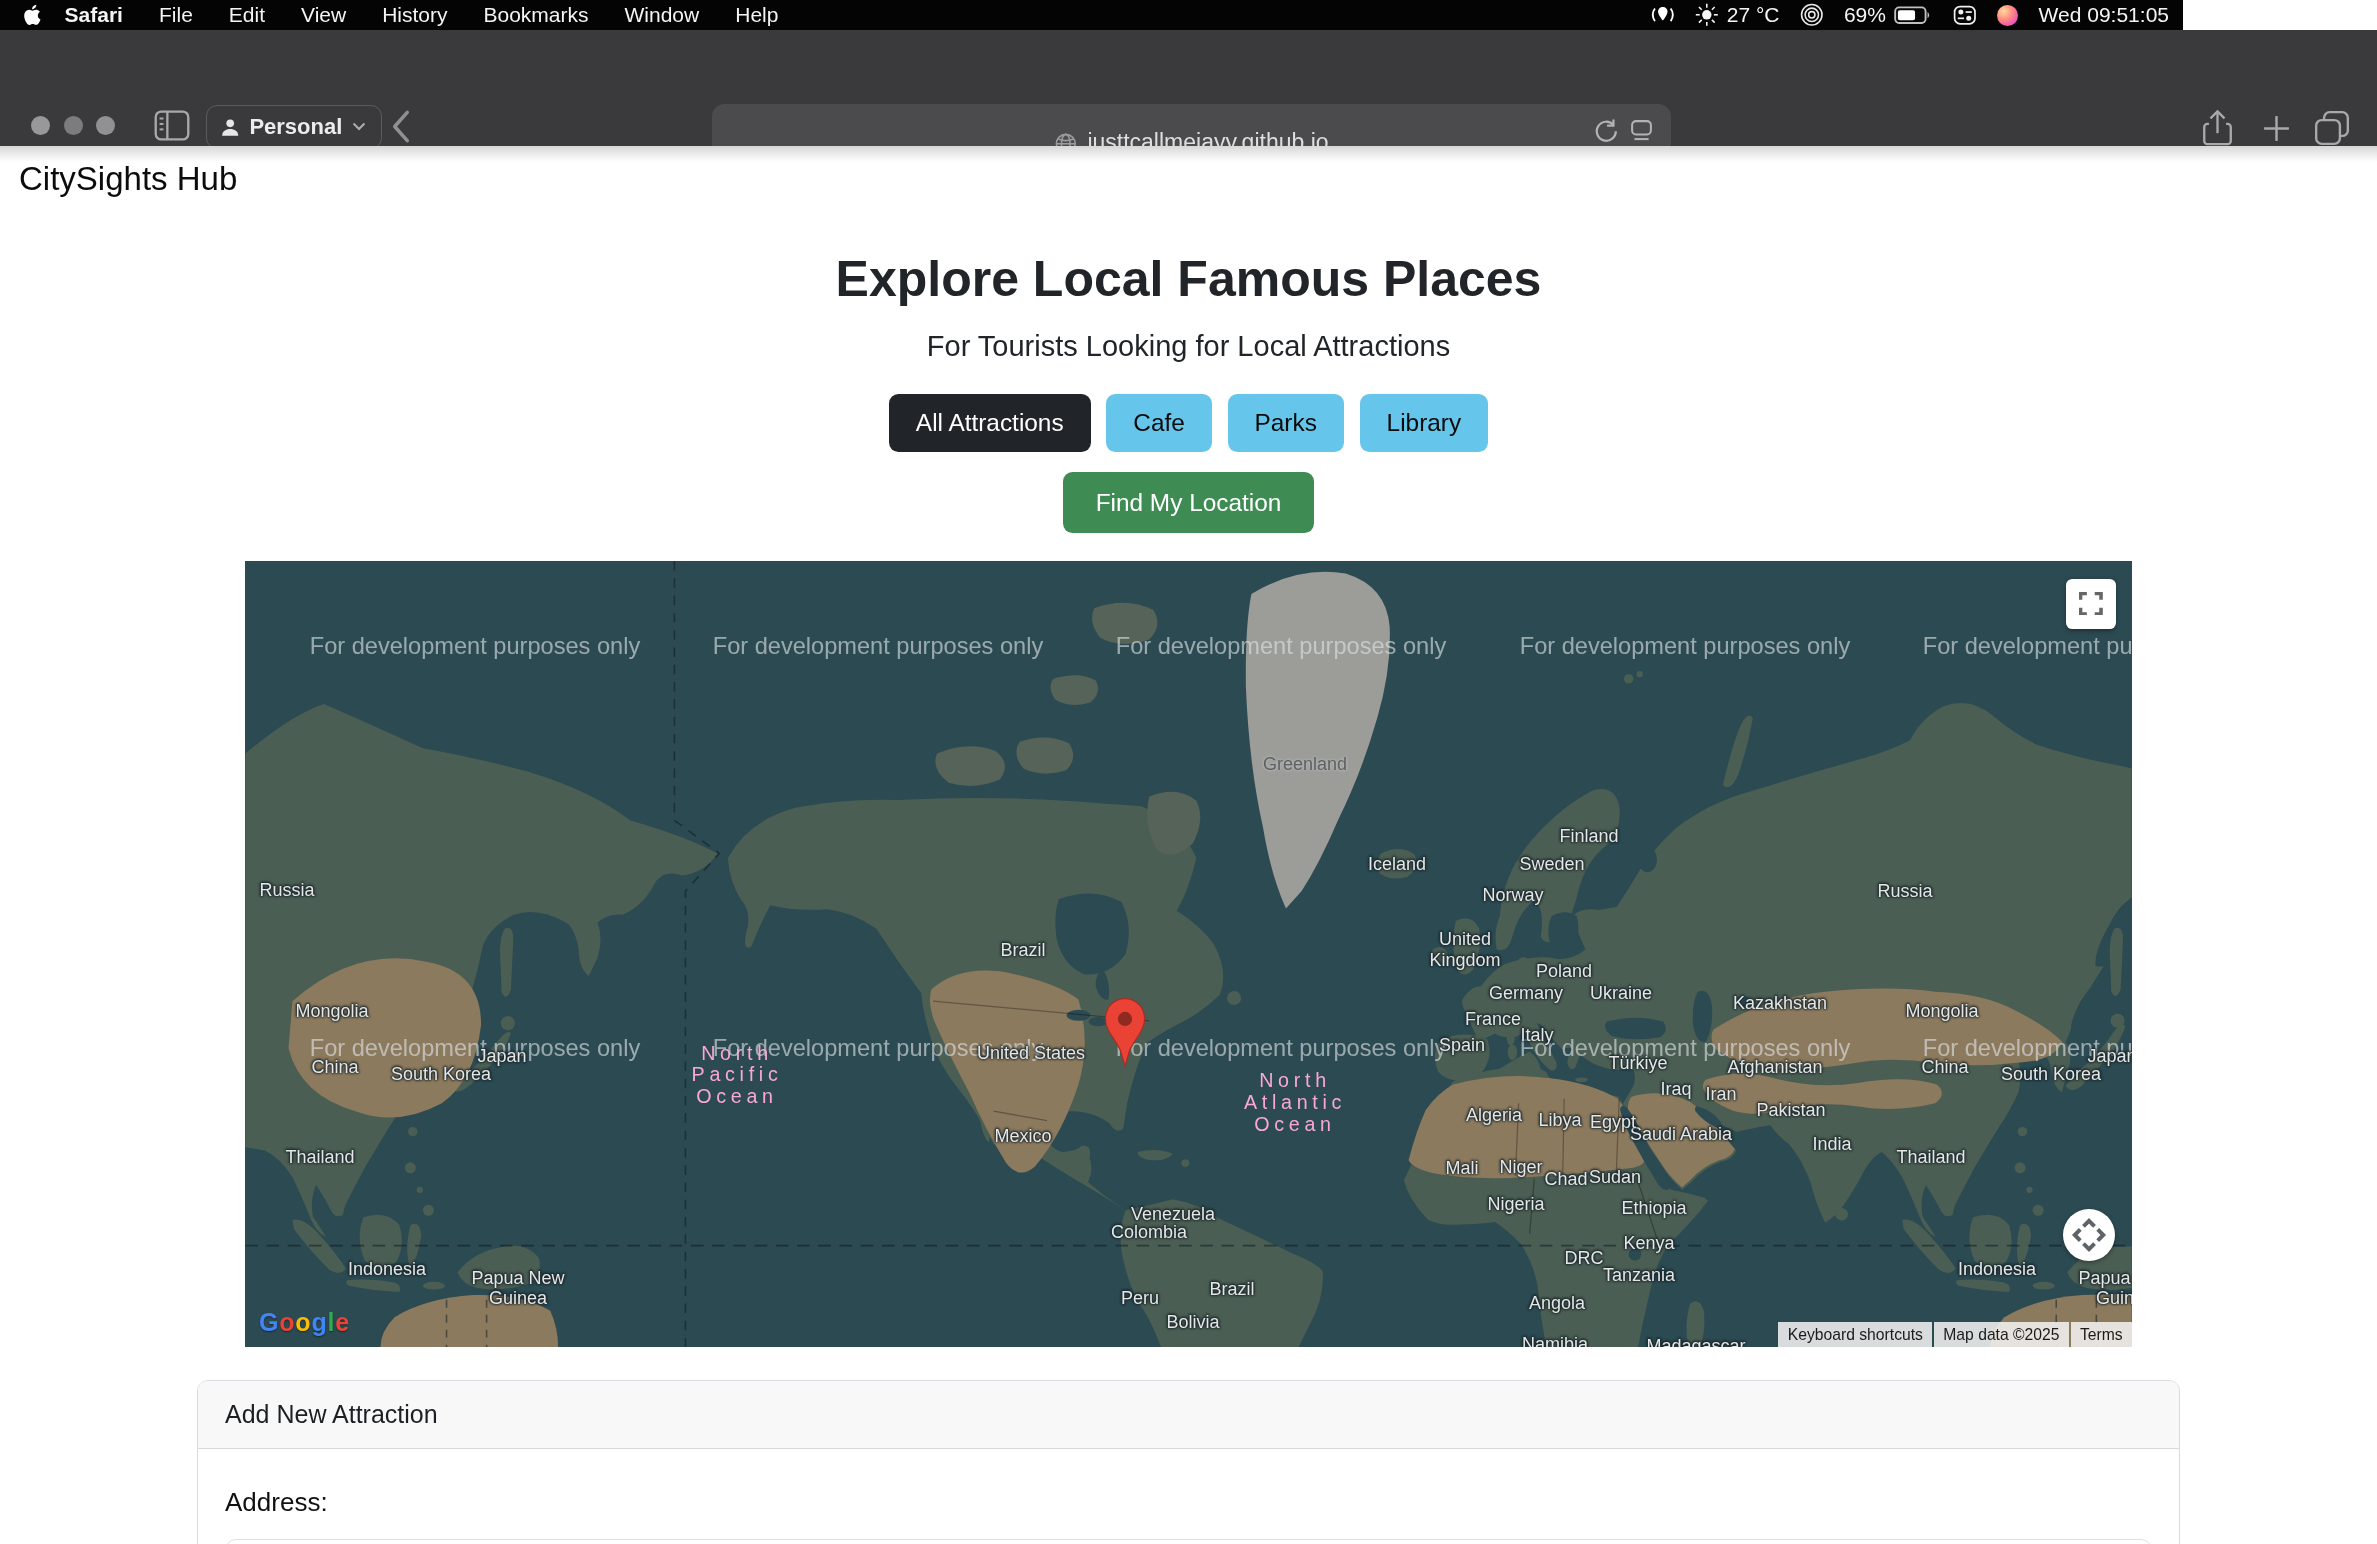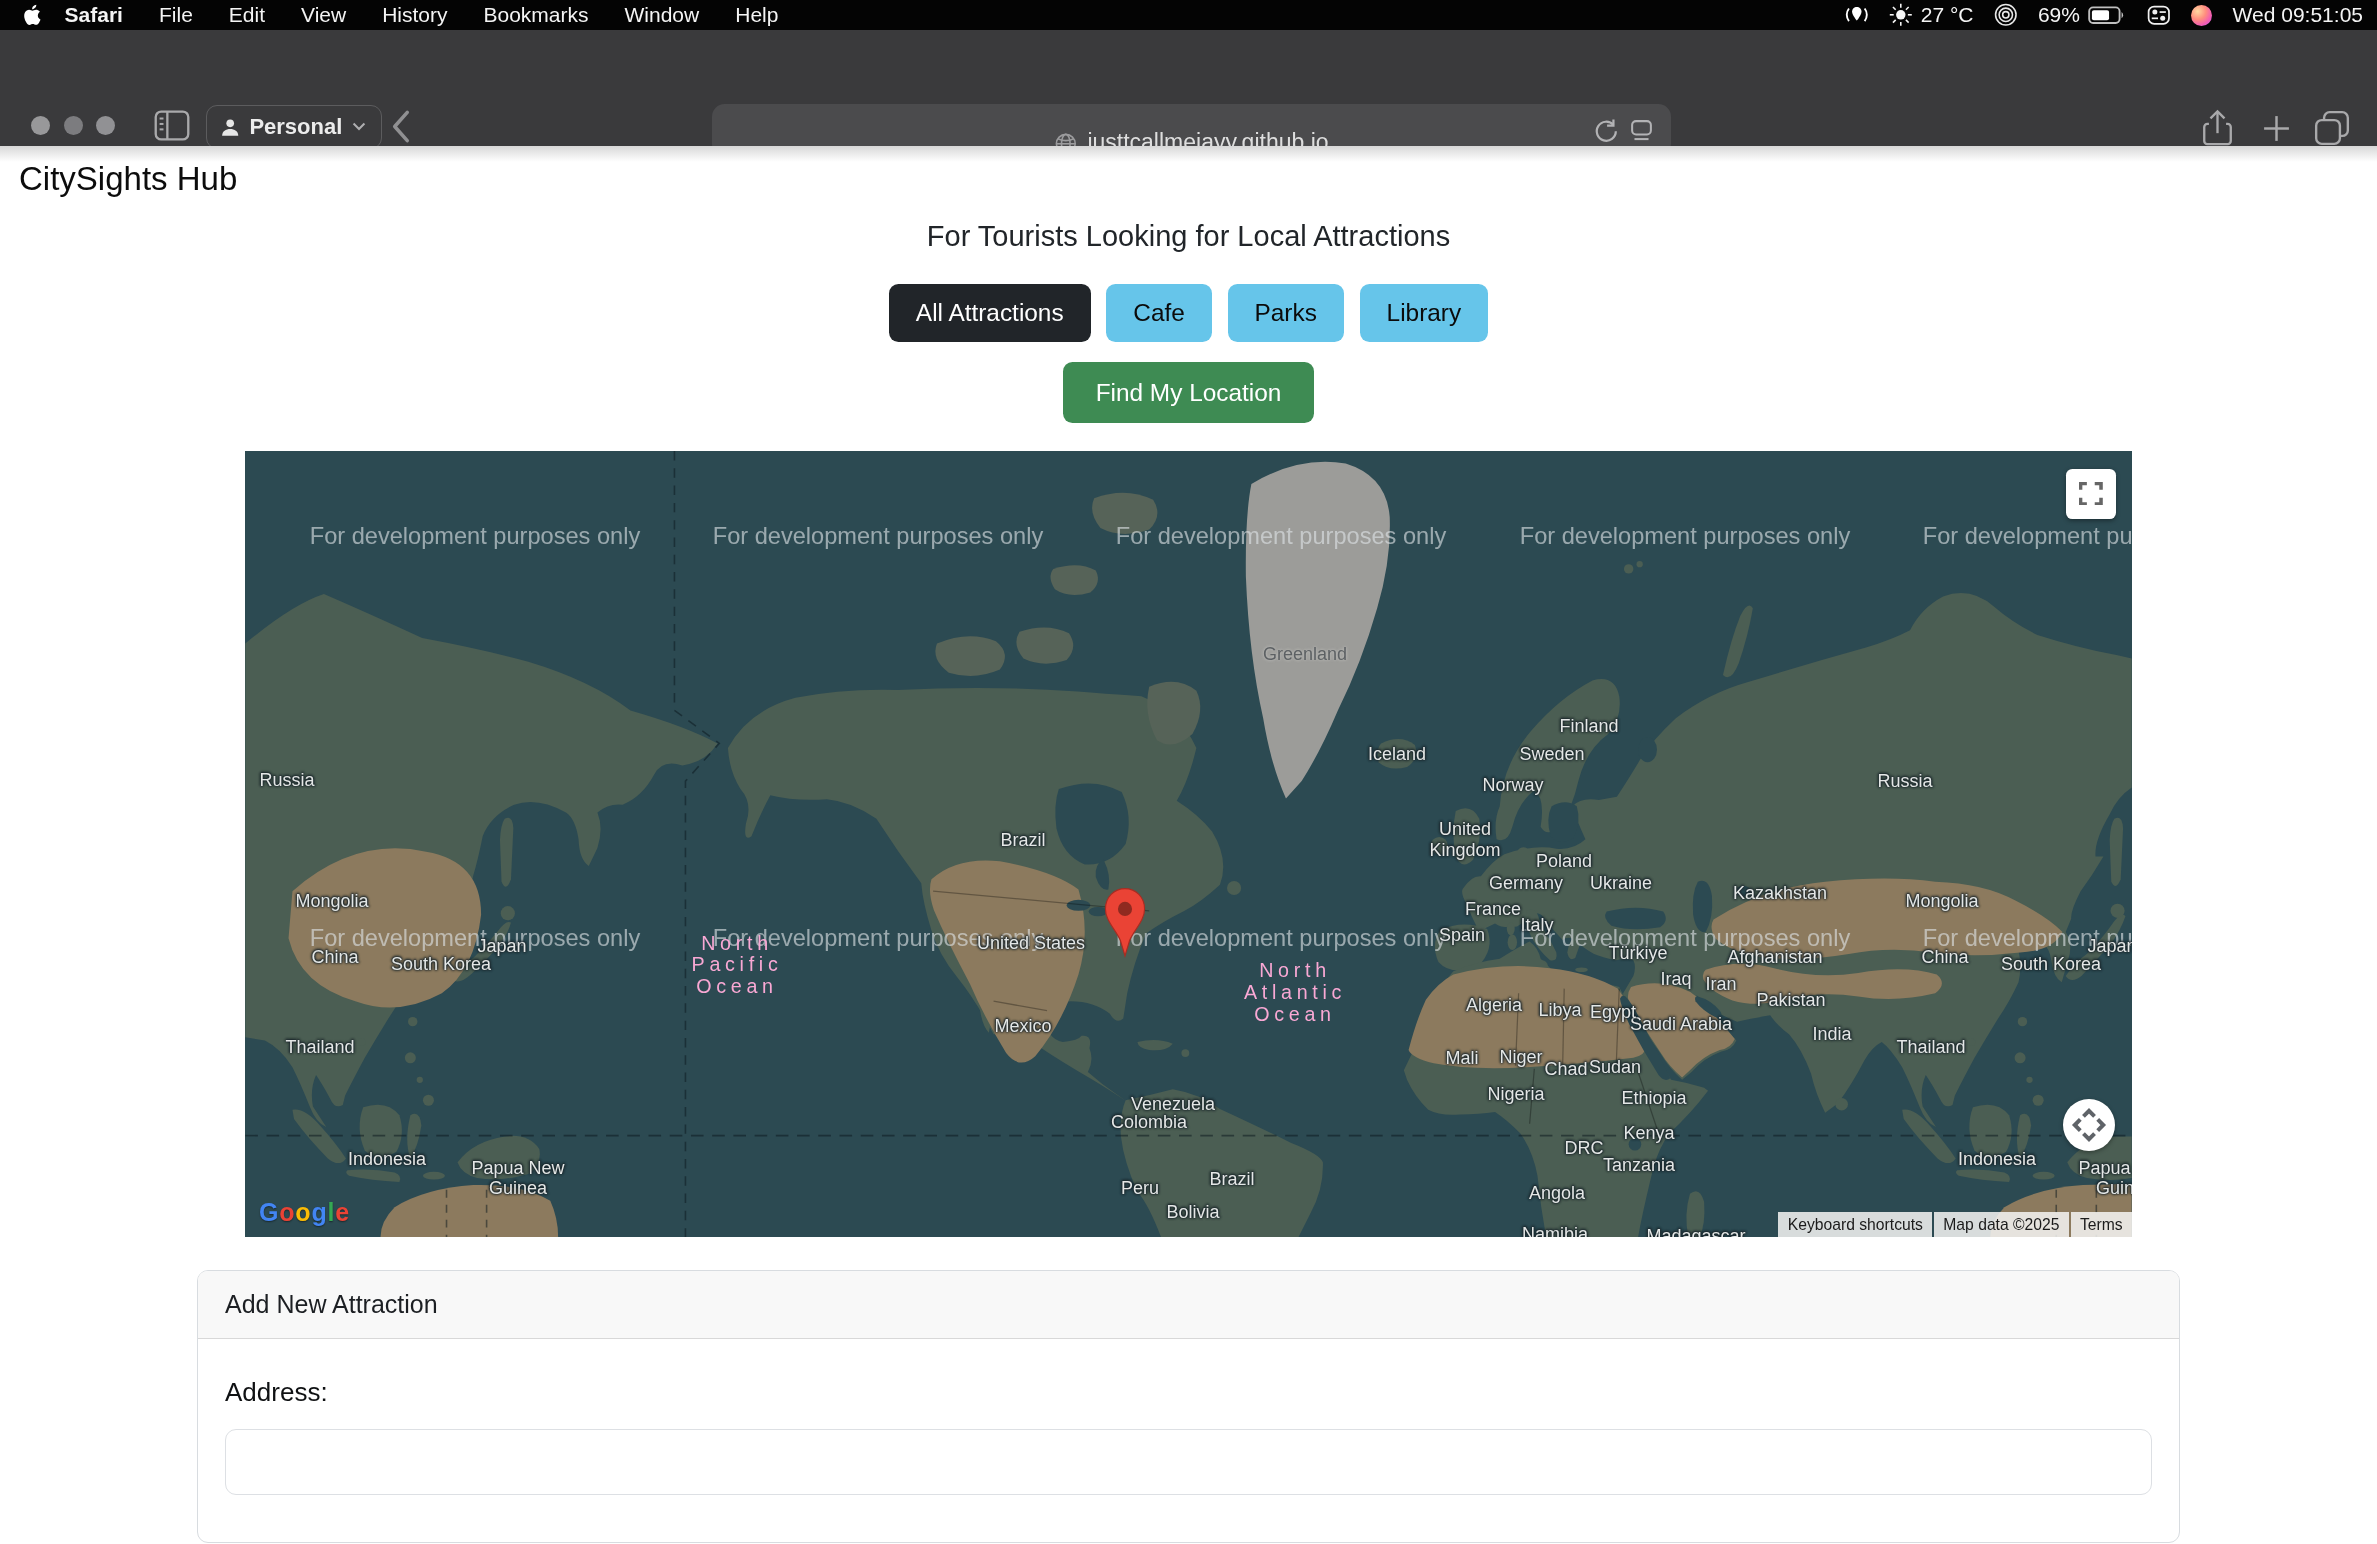--- a/index.html
+++ b/index.html
@@ -1,18 +1,18 @@
 <!DOCTYPE html>
 <html style="font-size:12.6px"><head>
 <meta charset="utf-8">
 <style>
   html,body{margin:0;padding:0;width:2377px;height:1544px;overflow:hidden;background:#fff;
     font-family:"Liberation Sans","DejaVu Sans",sans-serif;}
   
-  #menubar{position:absolute;left:0;top:0;width:2377px;height:30px;background:#040404;color:#f4f4f4;
+  #menubar{position:absolute;left:0;top:0;width:2183px;height:30px;background:#040404;color:#f4f4f4;
     display:flex;align-items:center;font-size:21px;}
   #menu-left{display:flex;align-items:center;gap:0;padding-left:22px;}
   #menu-left .apple{margin-right:23.6px;display:flex;align-items:center;}
   .menu-item{margin-right:36px;font-weight:400;}
   .menu-item.app{font-weight:700;}
   #menu-right{margin-left:auto;display:flex;align-items:center;gap:20.4px;padding-right:14px;font-size:21px;}
   .mstat{display:flex;align-items:center;gap:7.9px;}
   .siri-dot{width:21px;height:21px;border-radius:50%;
     background:radial-gradient(circle at 32% 30%,#ffd9a0 0%,#ff8d7e 40%,#f15bb5 70%,#b86bff 100%);}
   
@@ -203,20 +203,21 @@
     <svg width="38" height="38" viewBox="0 0 48 48" fill="none" stroke="#a9a9ab" stroke-width="3">
       <rect x="14" y="4" width="30" height="30" rx="7"></rect>
         <rect x="4" y="14" width="30" height="30" rx="7" fill="#3a3a3c"></rect>
     </svg>
   </span>
 </div>
 
 <div id="page">
   <div id="page-shade"></div>
   <div id="brand">CitySights Hub</div>
+  <h1 id="headline">Explore Local Famous Places</h1>
   <div id="subhead">For Tourists Looking for Local Attractions</div>
   <div id="filters">
       <button class="filter active">All Attractions</button>
       <button class="filter">Cafe</button>
       <button class="filter">Parks</button>
       <button class="filter">Library</button>
     </div>
   <div id="locate-wrap">
     <button id="locate-btn">Find My Location</button>
   </div>

